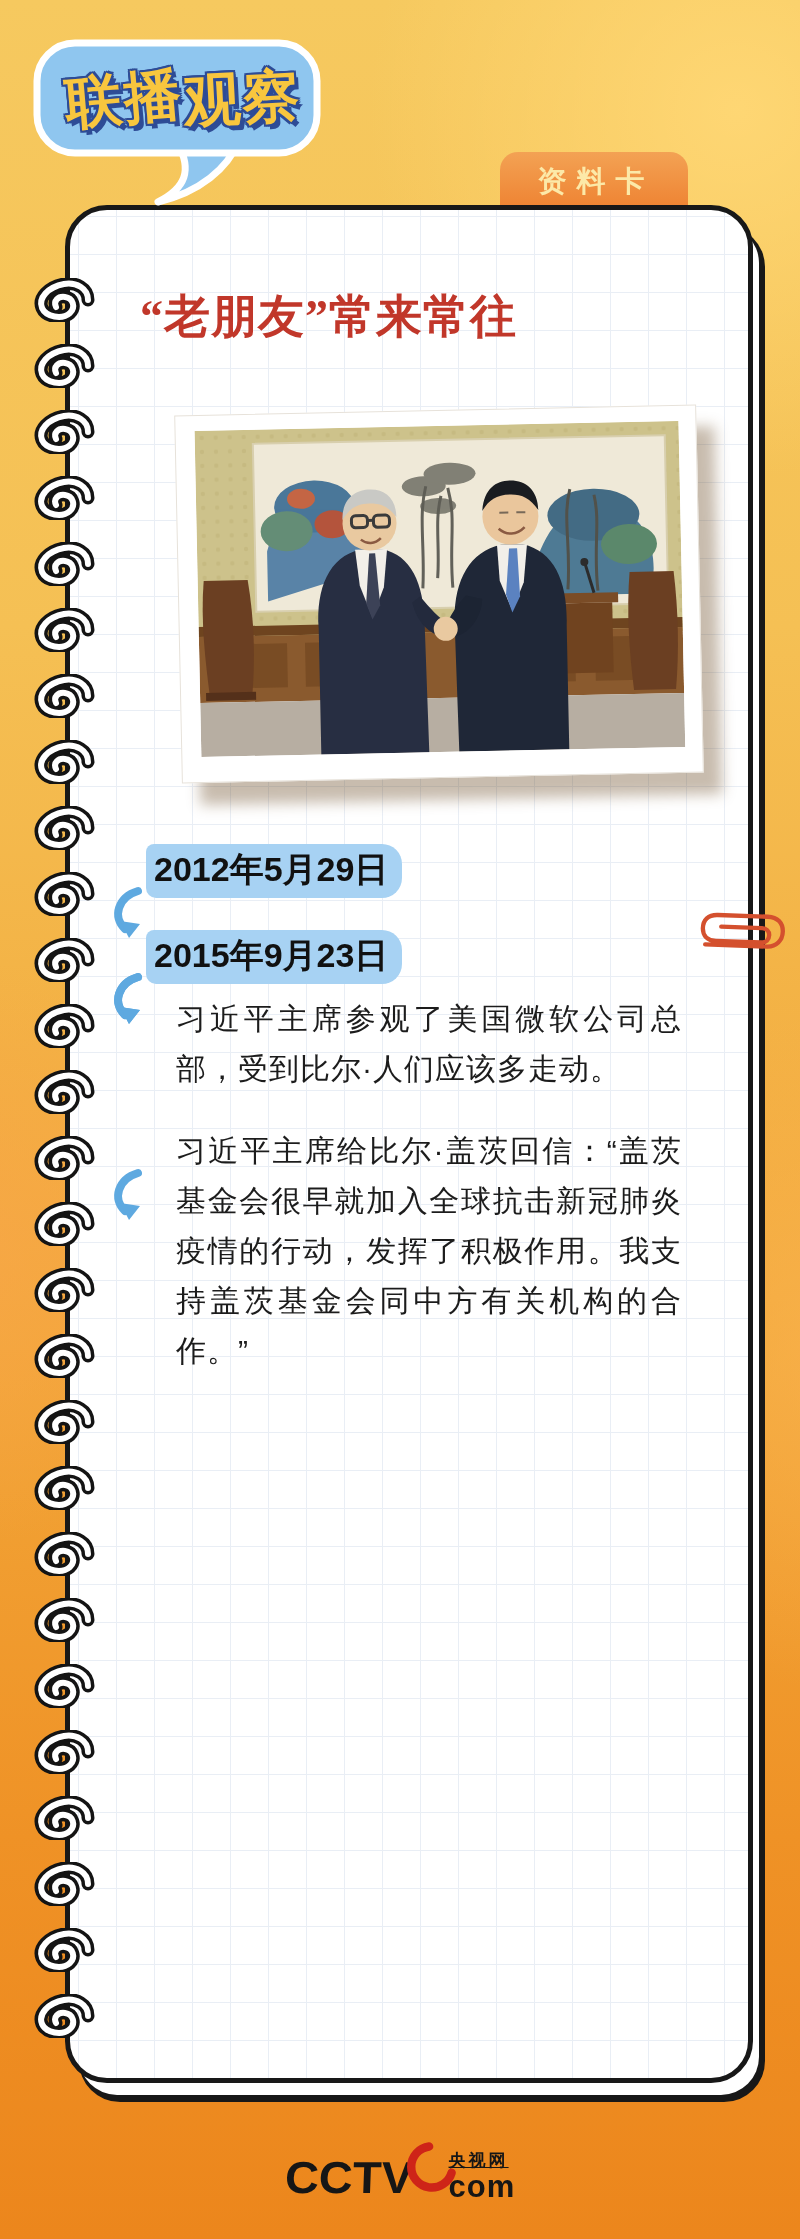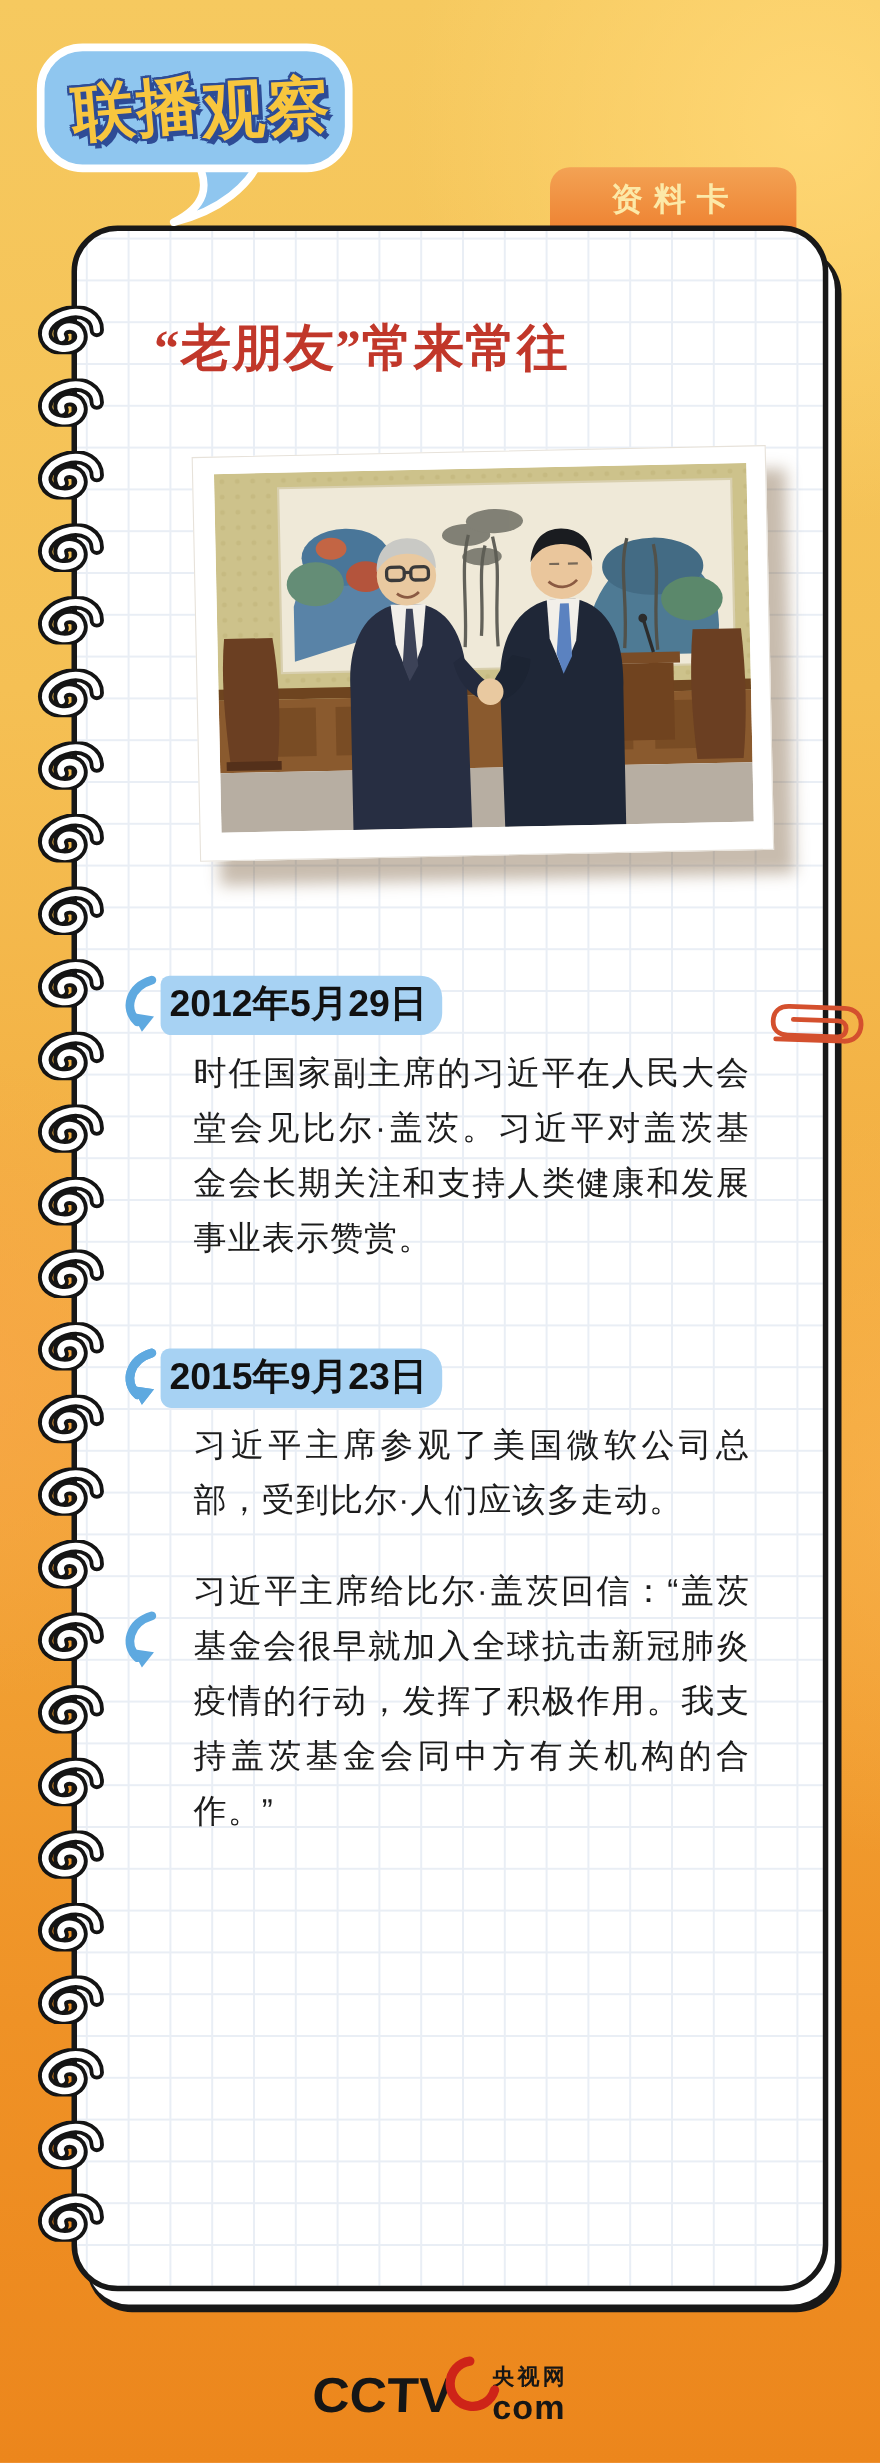--- a/index.html
+++ b/index.html
@@ -18,21 +18,21 @@
   .bubble-text{
     position:absolute;left:18px;top:20px;width:270px;text-align:center;
     font-size:57px;font-weight:900;color:#f8c63e;transform:rotate(-5deg);
     text-shadow:2px 0 0 #2e4c96,-2px 0 0 #2e4c96,0 2px 0 #2e4c96,0 -2px 0 #2e4c96,
       2px 2px 0 #2e4c96,-2px -2px 0 #2e4c96,2px -2px 0 #2e4c96,-2px 2px 0 #2e4c96,4px 5px 0 #2e4c96;
     letter-spacing:2px;white-space:nowrap;
   }
   .bubble-text .p2{display:inline-block;transform:translateY(10px) rotate(2deg);}
   
   .tab{
-    position:absolute;left:500px;top:152px;width:224px;height:60px;z-index:1;
+    position:absolute;left:500px;top:152px;width:188px;height:60px;z-index:1;
     background:linear-gradient(180deg,#f3a254 0%,#ee8130 100%);
     border-radius:18px 18px 0 0;display:flex;align-items:center;justify-content:center;
     color:#fce9a8;font-size:29px;font-weight:700;letter-spacing:10px;padding-left:4px;box-sizing:border-box;
   }
   
   .card{
     position:absolute;left:65px;top:205px;width:688px;height:1878px;z-index:2;
     background-color:#ffffff;
     background-image:
       linear-gradient(#e9eef5 1.5px, transparent 1.5px),
@@ -62,33 +62,33 @@
     box-shadow:18px 22px 14px rgba(96,64,24,.35);
   }
   .photo-art{display:block;width:484px;height:326px;}
   .paperclip{position:absolute;left:690px;top:910px;width:106px;height:58px;z-index:7;transform:rotate(2deg);}
   
   .timeline{margin-top:4px;}
   .entry{position:relative;margin-bottom:32px;}
   .entry-date{display:inline-block;margin-left:6px;position:relative;z-index:1;
     font-size:34px;font-weight:800;color:#111;}
   .entry-date .hl{
-    background:#a7d2f3;border-radius:8px 20px 20px 10px;padding:3px 14px 5px 8px;display:inline-block;margin-top:43px;
+    background:#a7d2f3;border-radius:8px 20px 20px 10px;padding:3px 14px 5px 8px;display:inline-block;
   }
   .arrow-icon{position:absolute;left:-34px;top:42px;width:48px;height:56px;}
   .entry-text{
     margin:10px 0 0 36px;font-size:30px;line-height:50px;color:#1c1c1c;
     letter-spacing:1px;text-align:justify;
   }
   
   .footer{position:absolute;left:0;right:0;top:2146px;display:flex;justify-content:center;align-items:center;z-index:3;}
   .cctv-text{font-size:47px;font-weight:900;color:#161616;transform:scaleY(.95) skewX(-2deg);letter-spacing:0;}
   .swoosh{width:60px;height:62px;margin:0 -10px 0 -12px;position:relative;top:-8px;}
   .site-col{display:flex;flex-direction:column;line-height:1;color:#161616;margin-left:-2px;}
-  .site-name{font-size:20px;font-weight:700;letter-spacing:3px;}
+  .site-name{font-size:17px;font-weight:700;letter-spacing:3px;text-decoration:underline;}
   .site-suffix{font-size:31px;font-weight:700;letter-spacing:1px;margin-top:2px;}
 </style>
 </head>
 <body>
 
 <div class="bubble">
   <svg viewBox="0 0 310 180">
     <path d="M148,108 C162,134 156,152 128,166 C170,156 198,132 208,106 Z" fill="#8fc6ef" stroke="#ffffff" stroke-width="7" stroke-linejoin="round"></path>
     <rect x="7" y="7" width="280" height="110" rx="38" fill="#8fc6ef" stroke="#ffffff" stroke-width="7"></rect>
   </svg>
@@ -194,21 +194,20 @@
   </div>
 
   <div class="timeline">
 
     <div class="entry">
       <div class="entry-date"><span class="hl">2012年5月29日</span></div>
       <svg class="arrow-icon" viewBox="0 0 48 56">
         <path d="M32,5 C12,11 6,31 19,43" fill="none" stroke="#5ea9e0" stroke-width="8" stroke-linecap="round"></path>
         <polygon points="14,35 23,52 34,38" fill="#5ea9e0"></polygon>
       </svg>
-      <p class="entry-text">时任国家副主席的习近平在人民大会堂会见比尔·盖茨。习近平对盖茨基金会长期关注和支持人类健康和发展事业表示赞赏。</p>
     </div>
 
     <div class="entry">
       <svg class="arrow-icon" viewBox="0 0 48 56">
         <path d="M32,5 C12,11 6,31 19,43" fill="none" stroke="#5ea9e0" stroke-width="8" stroke-linecap="round"></path>
         <polygon points="14,35 23,52 34,38" fill="#5ea9e0"></polygon>
       </svg>
     </div>
 
     <div class="entry">

